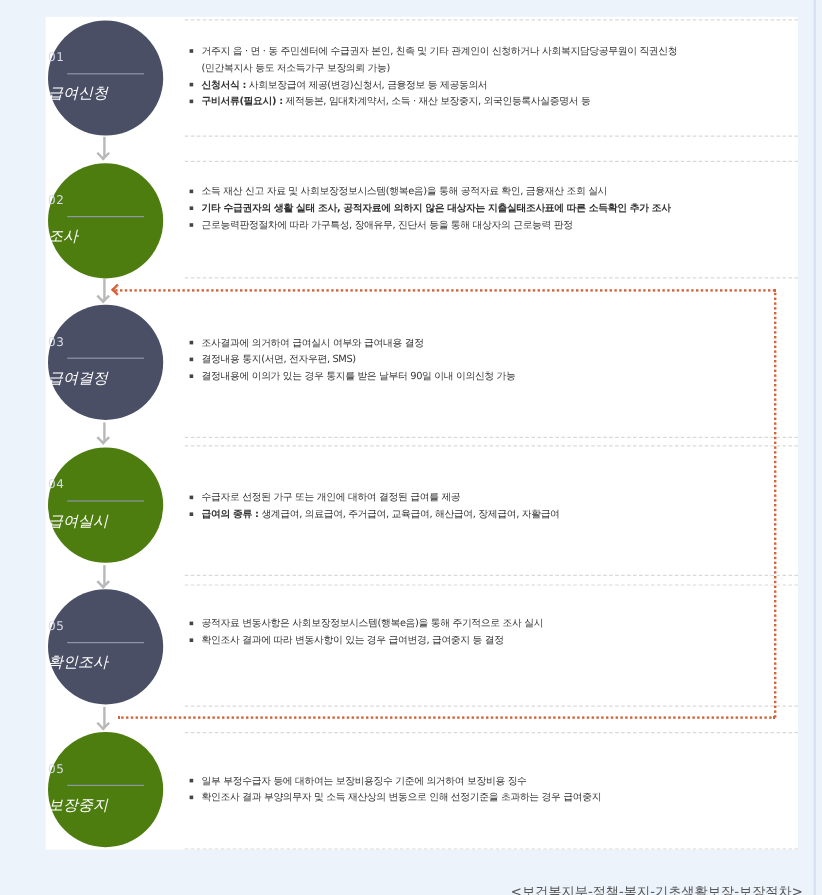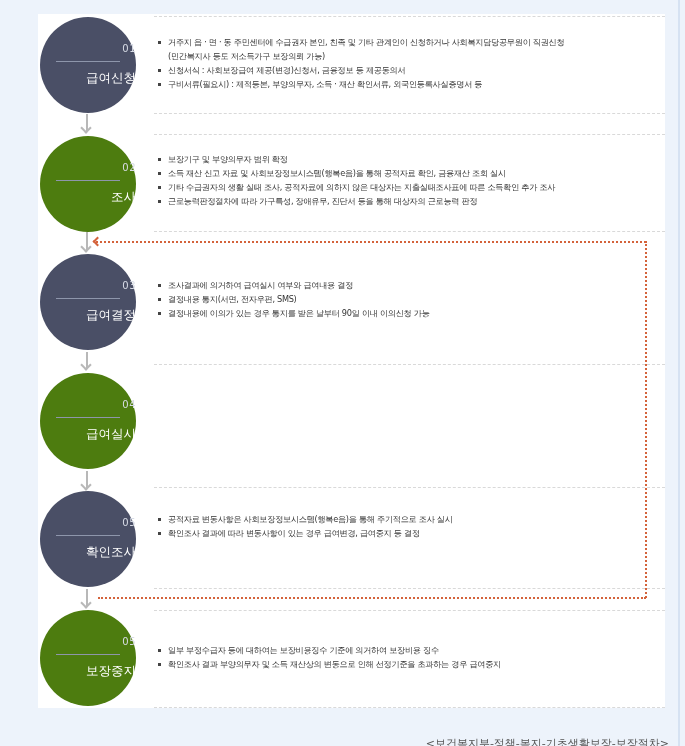--- a/index.html
+++ b/index.html
@@ -14,48 +14,48 @@
     background:#ffffff;
   }
   .right-edge {
     position:absolute; left:678px; top:0; width:2px; height:746px; background:#d6e2f2;
   }
   .step {
     position:absolute; left:0; width:627px;
   }
   .circle {
     position:absolute; left:2px; width:96px; height:96px; border-radius:50%;
-    color:#fff; text-align:right;
+    color:#fff; text-align:left;
   }
   .circle.dark { background:#4a4f66; }
   .circle.slate { background:#4d7c0f; }
   .circle .num {
     position:absolute; top:26px; left:0; width:100%;
     font-size:10px; color:#d8dce6; letter-spacing:0.5px;
   }
   .circle .rule {
     position:absolute; top:44px; left:16px; width:64px; height:1px; background:#8e96ab;
   }
   .circle .name {
-    position:absolute; top:53px; left:0; width:100%; font-size:12.5px; color:#ffffff;
+    position:absolute; top:53px; left:0; width:100%; font-size:12.5px; color:#ffffff;font-style:italic;
   }
   .box {
     position:absolute; left:116px; right:0;
     border-top:1px dashed #d9d9d9; border-bottom:1px dashed #d9d9d9;
   }
   .bullets { list-style:none; margin:0; padding:0; position:absolute; left:4px; }
   .bullets li {
     position:relative; padding-left:10px; font-size:8.2px; line-height:14px; color:#333;
     white-space:nowrap; letter-spacing:-0.3px;
   }
   .bullets li::before {
     content:""; position:absolute; left:0; top:6px; width:3px; height:3px; background:#444;
   }
   .bullets li.cont::before { display:none; }
-  .bullets b { font-weight:normal; }
+  .bullets b { font-weight:bold; }
   .arrow {
     position:absolute; left:48px; width:2px; background:#b8b8b8;
   }
   .arrow::after {
     content:""; position:absolute; left:-4px; bottom:-1px; width:6px; height:6px;
     border-right:2px solid #b8b8b8; border-bottom:2px solid #b8b8b8; transform:rotate(45deg);
   }
   .dot-h { position:absolute; height:0; border-top:2px dotted #d4633b; }
   .dot-v { position:absolute; width:0; border-left:2px dotted #d4633b; }
   .dot-head {
@@ -75,35 +75,34 @@
     <div class="circle dark" style="top:3px">
       <div class="num">01</div>
       <div class="rule"></div>
       <div class="name">급여신청</div>
     </div>
     <div class="box" style="top:2px;height:96px">
       <ul class="bullets" style="top:18px">
         <li><span>거주지 읍 · 면 · 동 주민센터에 수급권자 본인, 친족 및 기타 관계인이 신청하거나 사회복지담당공무원이 직권신청</span></li>
         <li class="cont"><span>(민간복지사 등도 저소득가구 보장의뢰 가능)</span></li>
         <li><b>신청서식 :</b><span> 사회보장급여 제공(변경)신청서, 금융정보 등 제공동의서</span></li>
-        <li><b>구비서류(필요시) :</b><span> 제적등본, 부양의무자, 소득 · 재산 확인서류, 외국인등록사실증명서 등</span></li>
+        <li><b>구비서류(필요시) :</b><span> 제적등본, 임대차계약서, 소득 · 재산 보장중지, 외국인등록사실증명서 등</span></li>
       </ul>
     </div>
   </div>
   <div class="arrow" style="top:100px;height:17px"></div>
 
   <div class="step" style="top:120px;height:100px">
     <div class="circle slate" style="top:2px">
       <div class="num">02</div>
       <div class="rule"></div>
       <div class="name">조사</div>
     </div>
     <div class="box" style="top:0;height:96px">
       <ul class="bullets" style="top:17px">
-        <li><span>보장기구 및 부양의무자 범위 확정</span></li>
         <li><span>소득 재산 신고 자료 및 사회보장정보시스템(행복e음)을 통해 공적자료 확인, 금융재산 조회 실시</span></li>
         <li><b>기타 수급권자의 생활 실태 조사, 공적자료에 의하지 않은 대상자는 지출실태조사표에 따른 소득확인 추가 조사</b></li>
         <li><span>근로능력판정절차에 따라 가구특성, 장애유무, 진단서 등을 통해 대상자의 근로능력 판정</span></li>
       </ul>
     </div>
   </div>
   <div class="arrow" style="top:218px;height:18px"></div>
 
   <div class="step" style="top:238px;height:110px">
     <div class="circle dark" style="top:2px">
@@ -119,20 +118,26 @@
       </ul>
     </div>
   </div>
   <div class="arrow" style="top:338px;height:16px"></div>
 
   <div class="step" style="top:357px;height:110px">
     <div class="circle slate" style="top:2px">
       <div class="num">04</div>
       <div class="rule"></div>
       <div class="name">급여실시</div>
+    </div>
+    <div class="box" style="top:0;height:107px">
+      <ul class="bullets" style="top:35px">
+        <li><span>수급자로 선정된 가구 또는 개인에 대하여 결정된 급여를 제공</span></li>
+        <li><b>급여의 종류 :</b><span> 생계급여, 의료급여, 주거급여, 교육급여, 해산급여, 장제급여, 자활급여</span></li>
+      </ul>
     </div>
   </div>
   <div class="arrow" style="top:457px;height:17px"></div>
 
   <div class="step" style="top:477px;height:100px">
     <div class="circle dark" style="top:0">
       <div class="num">05</div>
       <div class="rule"></div>
       <div class="name">확인조사</div>
     </div>

